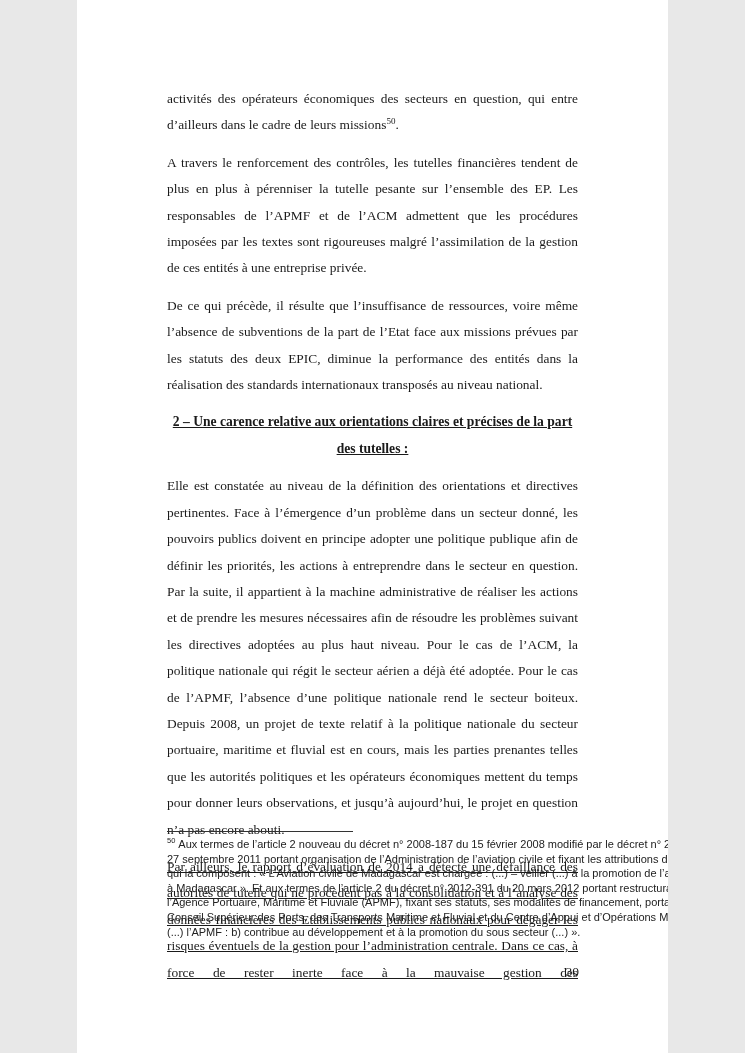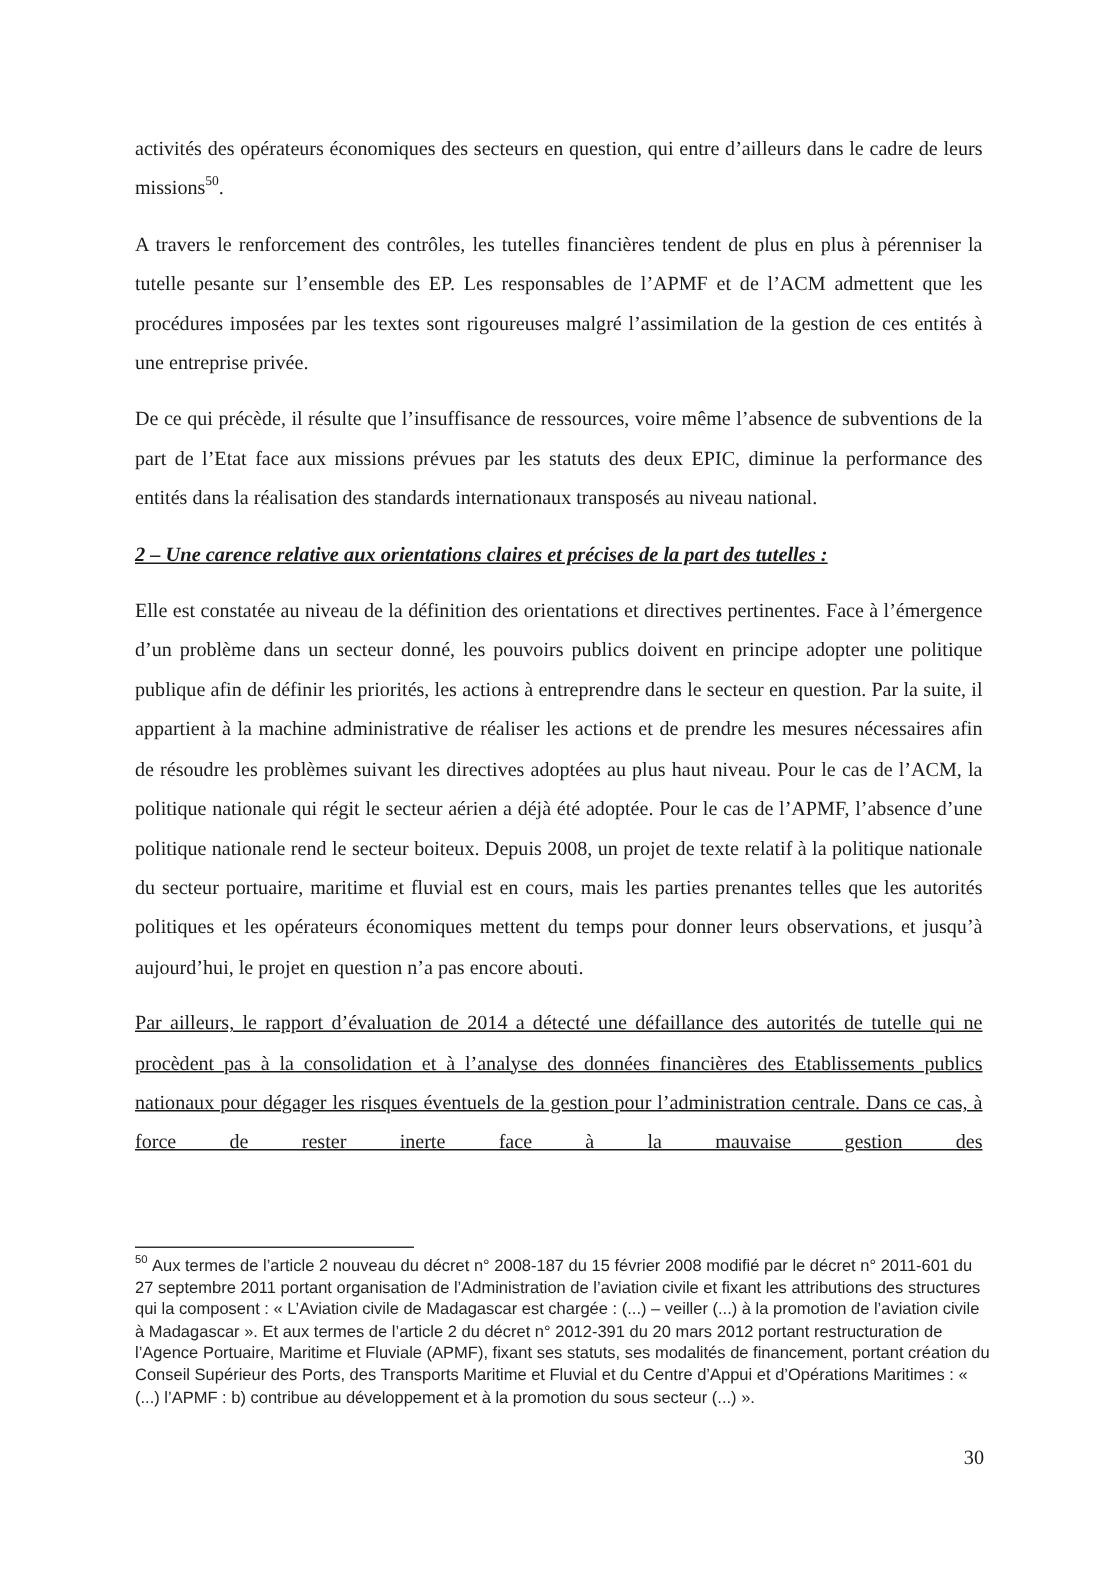--- a/index.html
+++ b/index.html
@@ -2,21 +2,21 @@
 <html lang="fr"><head>
 <meta charset="utf-8">
 <style>
   html, body {
     margin: 0;
     padding: 0;
     background: #e8e8e8;
   }
   .page {
     position: relative;
-    width: 745px;
+    width: 591px;
     height: 1053px;
     margin: 0 auto;
     background: #ffffff;
     box-sizing: border-box;
     padding: 86px 90px 0 90px;
     font-family: "Liberation Serif", "DejaVu Serif", serif;
     color: #1a1a1a;
     overflow: hidden;
   }
   .body-text p {
@@ -33,22 +33,21 @@
     font-size: 9px;
     line-height: 0;
     vertical-align: super;
   }
   h2.section-heading {
     font-size: 13.6px;
     line-height: 26.4px;
     font-weight: bold;
     text-decoration: underline;
     margin: 1px 0 11px 0;
-    text-align: left;
-    font-style: italic;
+    text-align: center;
   }
   .footnote {
     position: absolute;
     left: 90px;
     top: 831px;
     width: 572px;
     font-family: "Liberation Sans", "DejaVu Sans", sans-serif;
     font-size: 11px;
     line-height: 14.6px;
     color: #222222;

